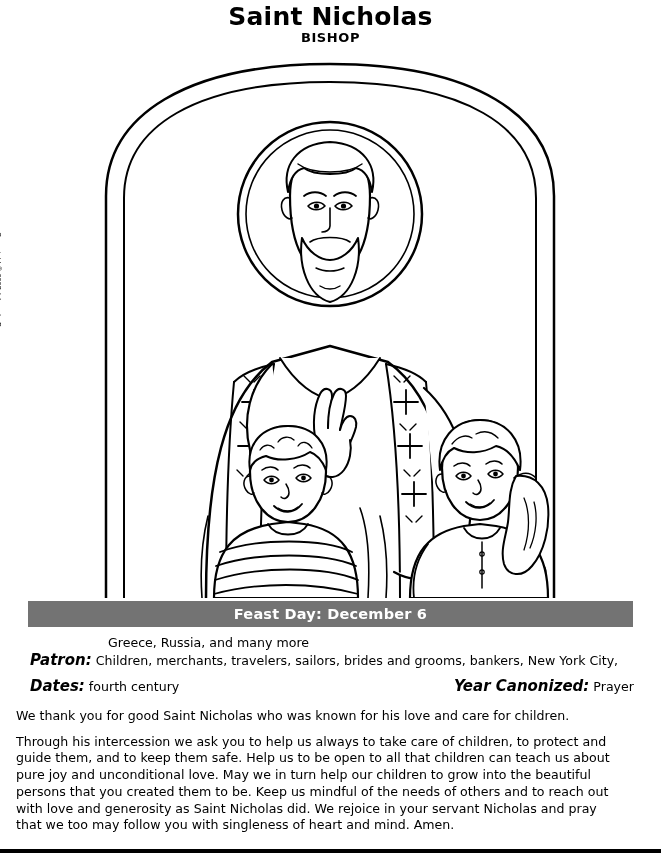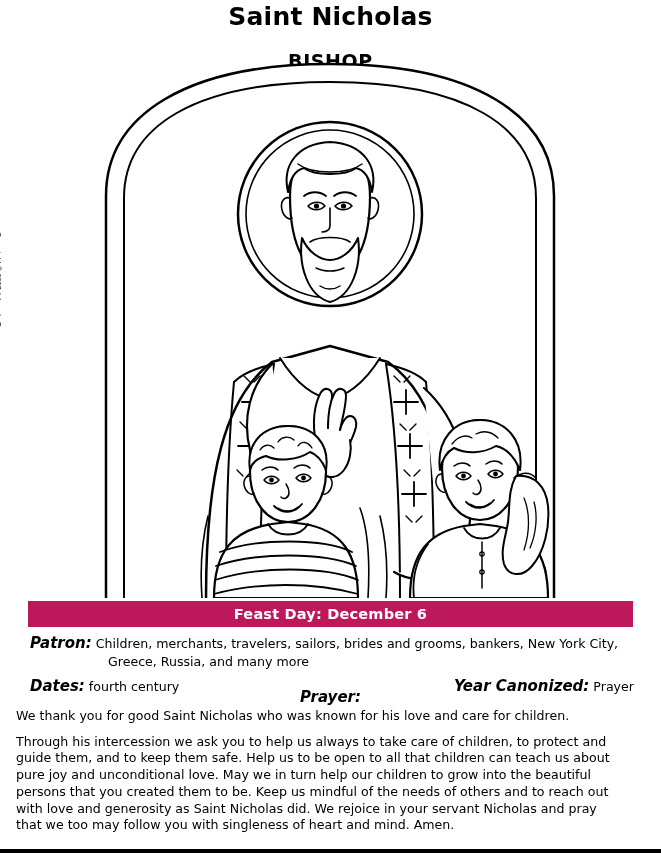--- a/index.html
+++ b/index.html
@@ -34,23 +34,23 @@
   .saint-title {
     font-family: "DejaVu Sans", sans-serif;
     font-weight: bold;
     font-size: 25px;
     letter-spacing: 0.2px;
     line-height: 1.05;
   }
   .saint-subtitle {
     font-family: "DejaVu Sans", sans-serif;
     font-weight: bold;
-    font-size: 19px;
+    font-size: 13px;
     letter-spacing: 0.6px;
-    margin-top: 20px;
+    margin-top: 0;
     text-transform: uppercase;
   }
 
   
   .copyright {
     position: absolute;
     left: 2px;
     top: 232px;
     font-family: "Liberation Sans", sans-serif;
     font-size: 7px;
@@ -71,21 +71,21 @@
   }
   .illustration svg { display: block; }
 
   
   .feast-bar {
     position: absolute;
     left: 28px;
     top: 601px;
     width: 605px;
     height: 26px;
-    background: #be185d;
+    background: #737373;
     color: #ffffff;
     display: flex;
     align-items: center;
     justify-content: center;
     font-family: "DejaVu Sans", sans-serif;
     font-weight: bold;
     font-size: 14.5px;
     letter-spacing: 0.2px;
   }
 
@@ -330,40 +330,39 @@
         <path d="M332 462 c8 22 10 56 8 90"></path>
         <path d="M352 470 c6 24 8 54 6 82"></path>
         <path d="M180 470 c-6 24 -8 54 -6 82"></path>
       </g>
     </svg>
   </div>
 
   <div class="feast-bar">Feast Day: December 6</div>
 
   <div class="info">
+    <div class="info-row patron-line2">
+      <span>Greece, Russia, and many more</span>
+    </div>
     <div class="info-row patron-line1">
       <span class="lbl">Patron:</span>
       <span>Children, merchants, travelers, sailors, brides and grooms, bankers, New York City,</span>
-    </div>
-    <div class="info-row patron-line2">
-      <span>Greece, Russia, and many more</span>
     </div>
     <div class="info-row dates-row">
       <span class="dates-left">
         <span class="lbl">Dates:</span>
         <span>fourth century</span>
       </span>
       <span class="dates-spacer"></span>
       <span class="canon-right">
         <span class="lbl">Year Canonized:</span>
         <span>Prayer</span>
       </span>
     </div>
   </div>
 
-  <div class="prayer-title">Prayer:</div>
   <div class="prayer-body">
     <p class="prayer-p">We thank you for good Saint Nicholas who was known for his love and care for children.</p>
     <p class="prayer-p">Through his intercession we ask you to help us always to take care of children, to protect and guide them, and to keep them safe. Help us to be open to all that children can teach us about pure joy and unconditional love. May we in turn help our children to grow into the beautiful persons that you created them to be. Keep us mindful of the needs of others and to reach out with love and generosity as Saint Nicholas did. We rejoice in your servant Nicholas and pray that we too may follow you with singleness of heart and mind. Amen.</p>
   </div>
 
   <div class="footer-rule"></div>
 </div>
 
 </body></html>

